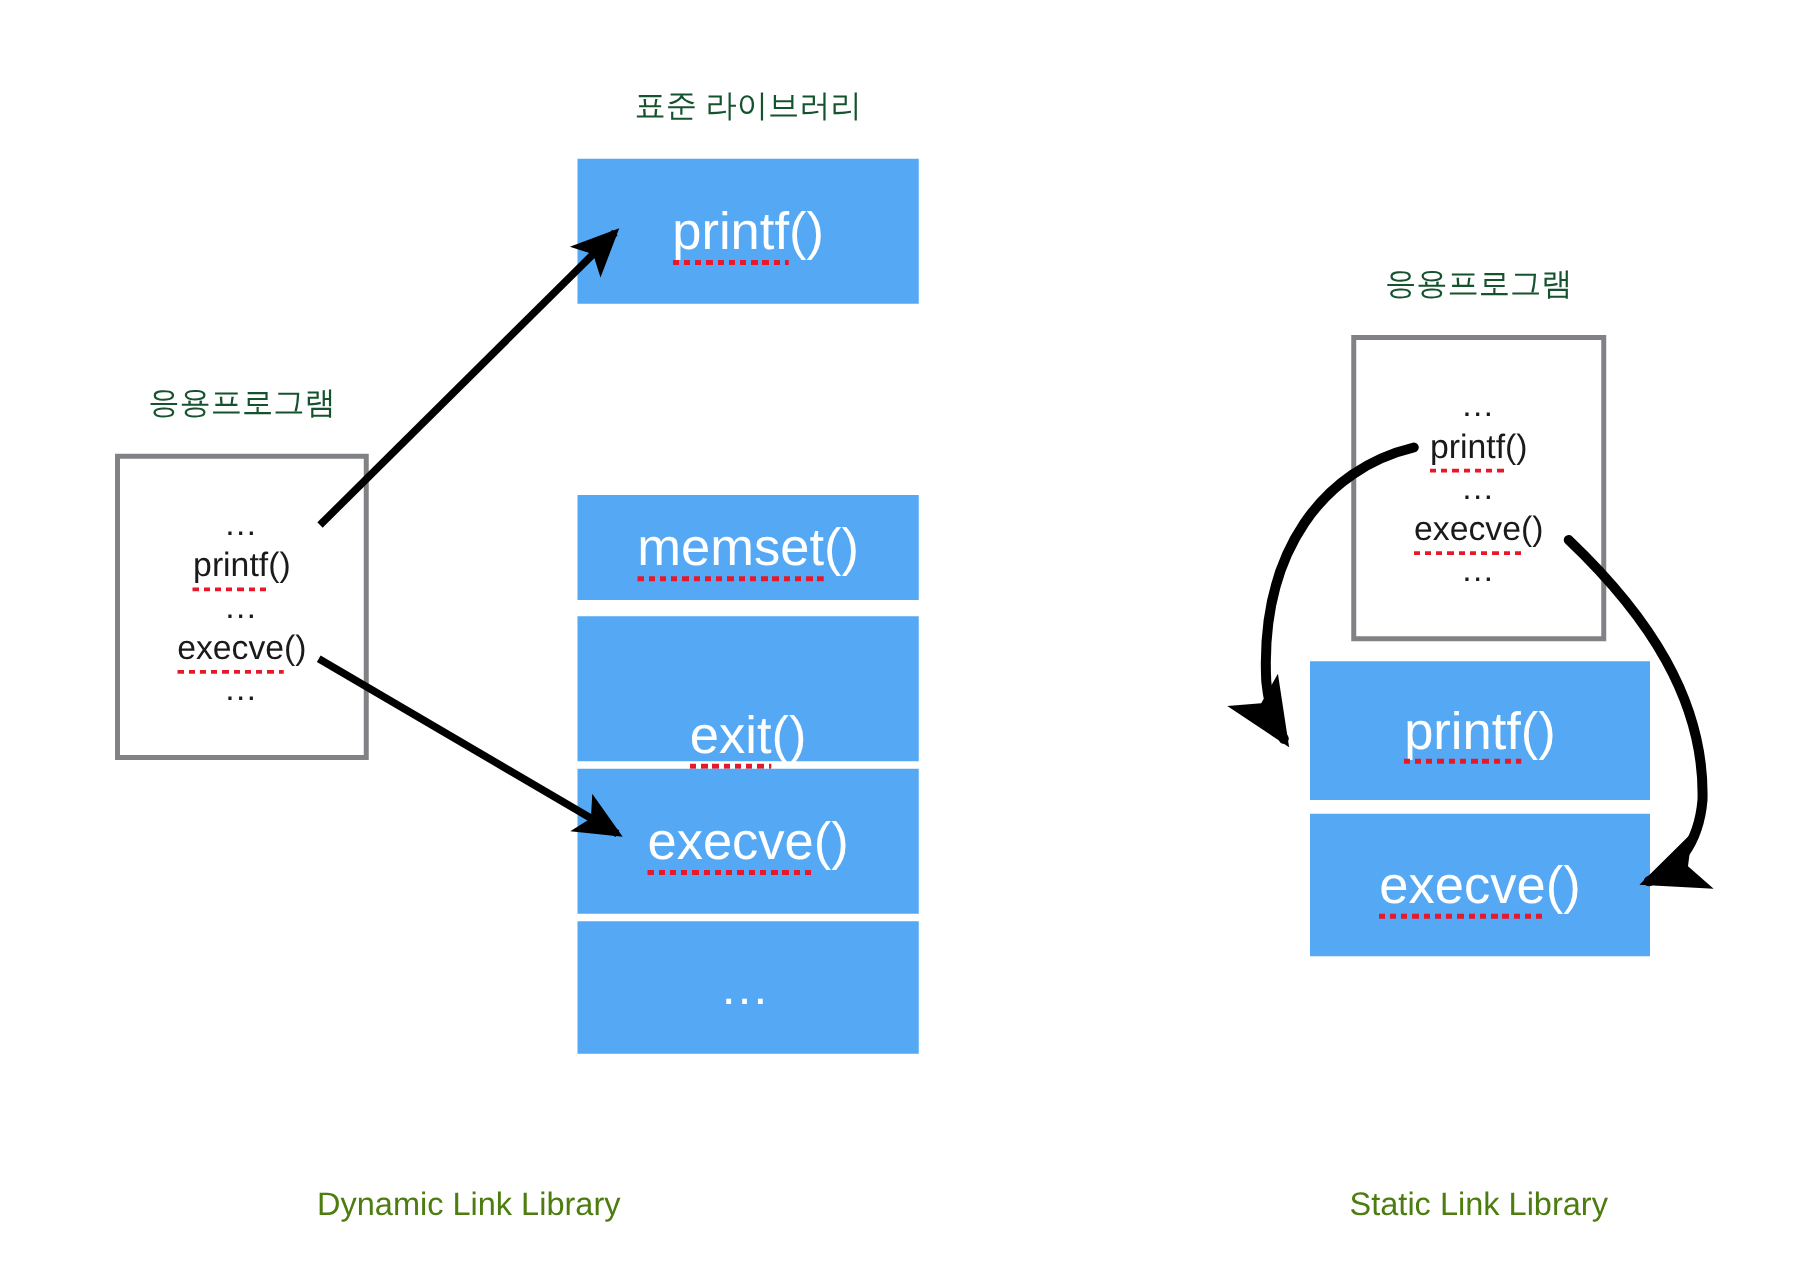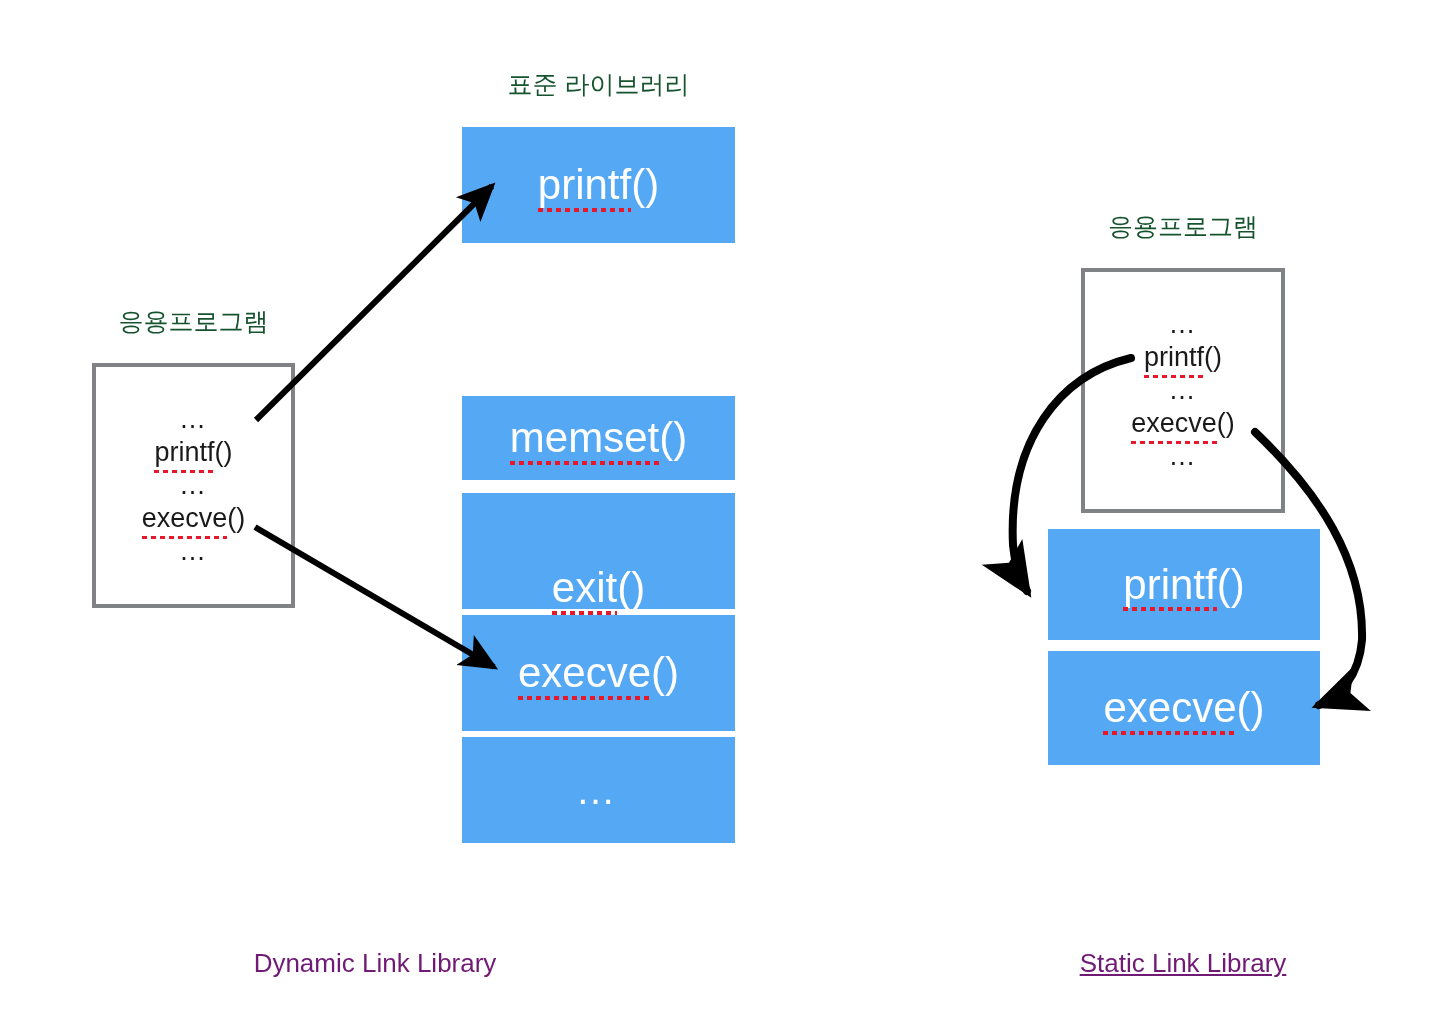--- a/index.html
+++ b/index.html
@@ -13,21 +13,21 @@
     height: 1028px;
     background: #ffffff;
     font-family: "Liberation Sans", "DejaVu Sans", sans-serif;
     overflow: hidden;
   }
 
   
   .caption {
     position: absolute;
     font-size: 26px;
-    color: #701a75;
+    color: #4d7c0f;
     white-space: nowrap;
     text-align: center;
   }
   .section-title {
     position: absolute;
     font-size: 25px;
     color: #14532d;
     white-space: nowrap;
     text-align: center;
   }
@@ -155,21 +155,21 @@
   </div>
 
   <div class="lib-cell" style="left:1048px; top:529px; width:272px; height:111px;">
     <span class="lib-label"><span class="sp wide ul">printf</span><span>()</span></span>
   </div>
 
   <div class="lib-cell" style="left:1048px; top:651px; width:272px; height:114px;">
     <span class="lib-label"><span class="sp wide ul">execve</span><span>()</span></span>
   </div>
 
-  <div class="caption" style="left:983px; top:948px; width:400px;text-decoration:underline;">Static Link Library</div>
+  <div class="caption" style="left:983px; top:948px; width:400px;">Static Link Library</div>
 
   <svg id="arrows" viewBox="0 0 1454 1028">
     <defs>
       <marker id="ah" markerWidth="7" markerHeight="7" refX="5.6" refY="3.1" orient="auto" markerUnits="strokeWidth">
         <path d="M0,0.2 L6.4,3.1 L0,6.0 L1.5,3.1 Z" fill="#000000"></path>
       </marker>
       <marker id="ah2" markerWidth="7.5" markerHeight="7.5" refX="5.8" refY="3.3" orient="auto" markerUnits="strokeWidth">
         <path d="M0,0.3 L6.8,3.3 L0,6.3 L1.6,3.3 Z" fill="#000000"></path>
       </marker>
     </defs>

